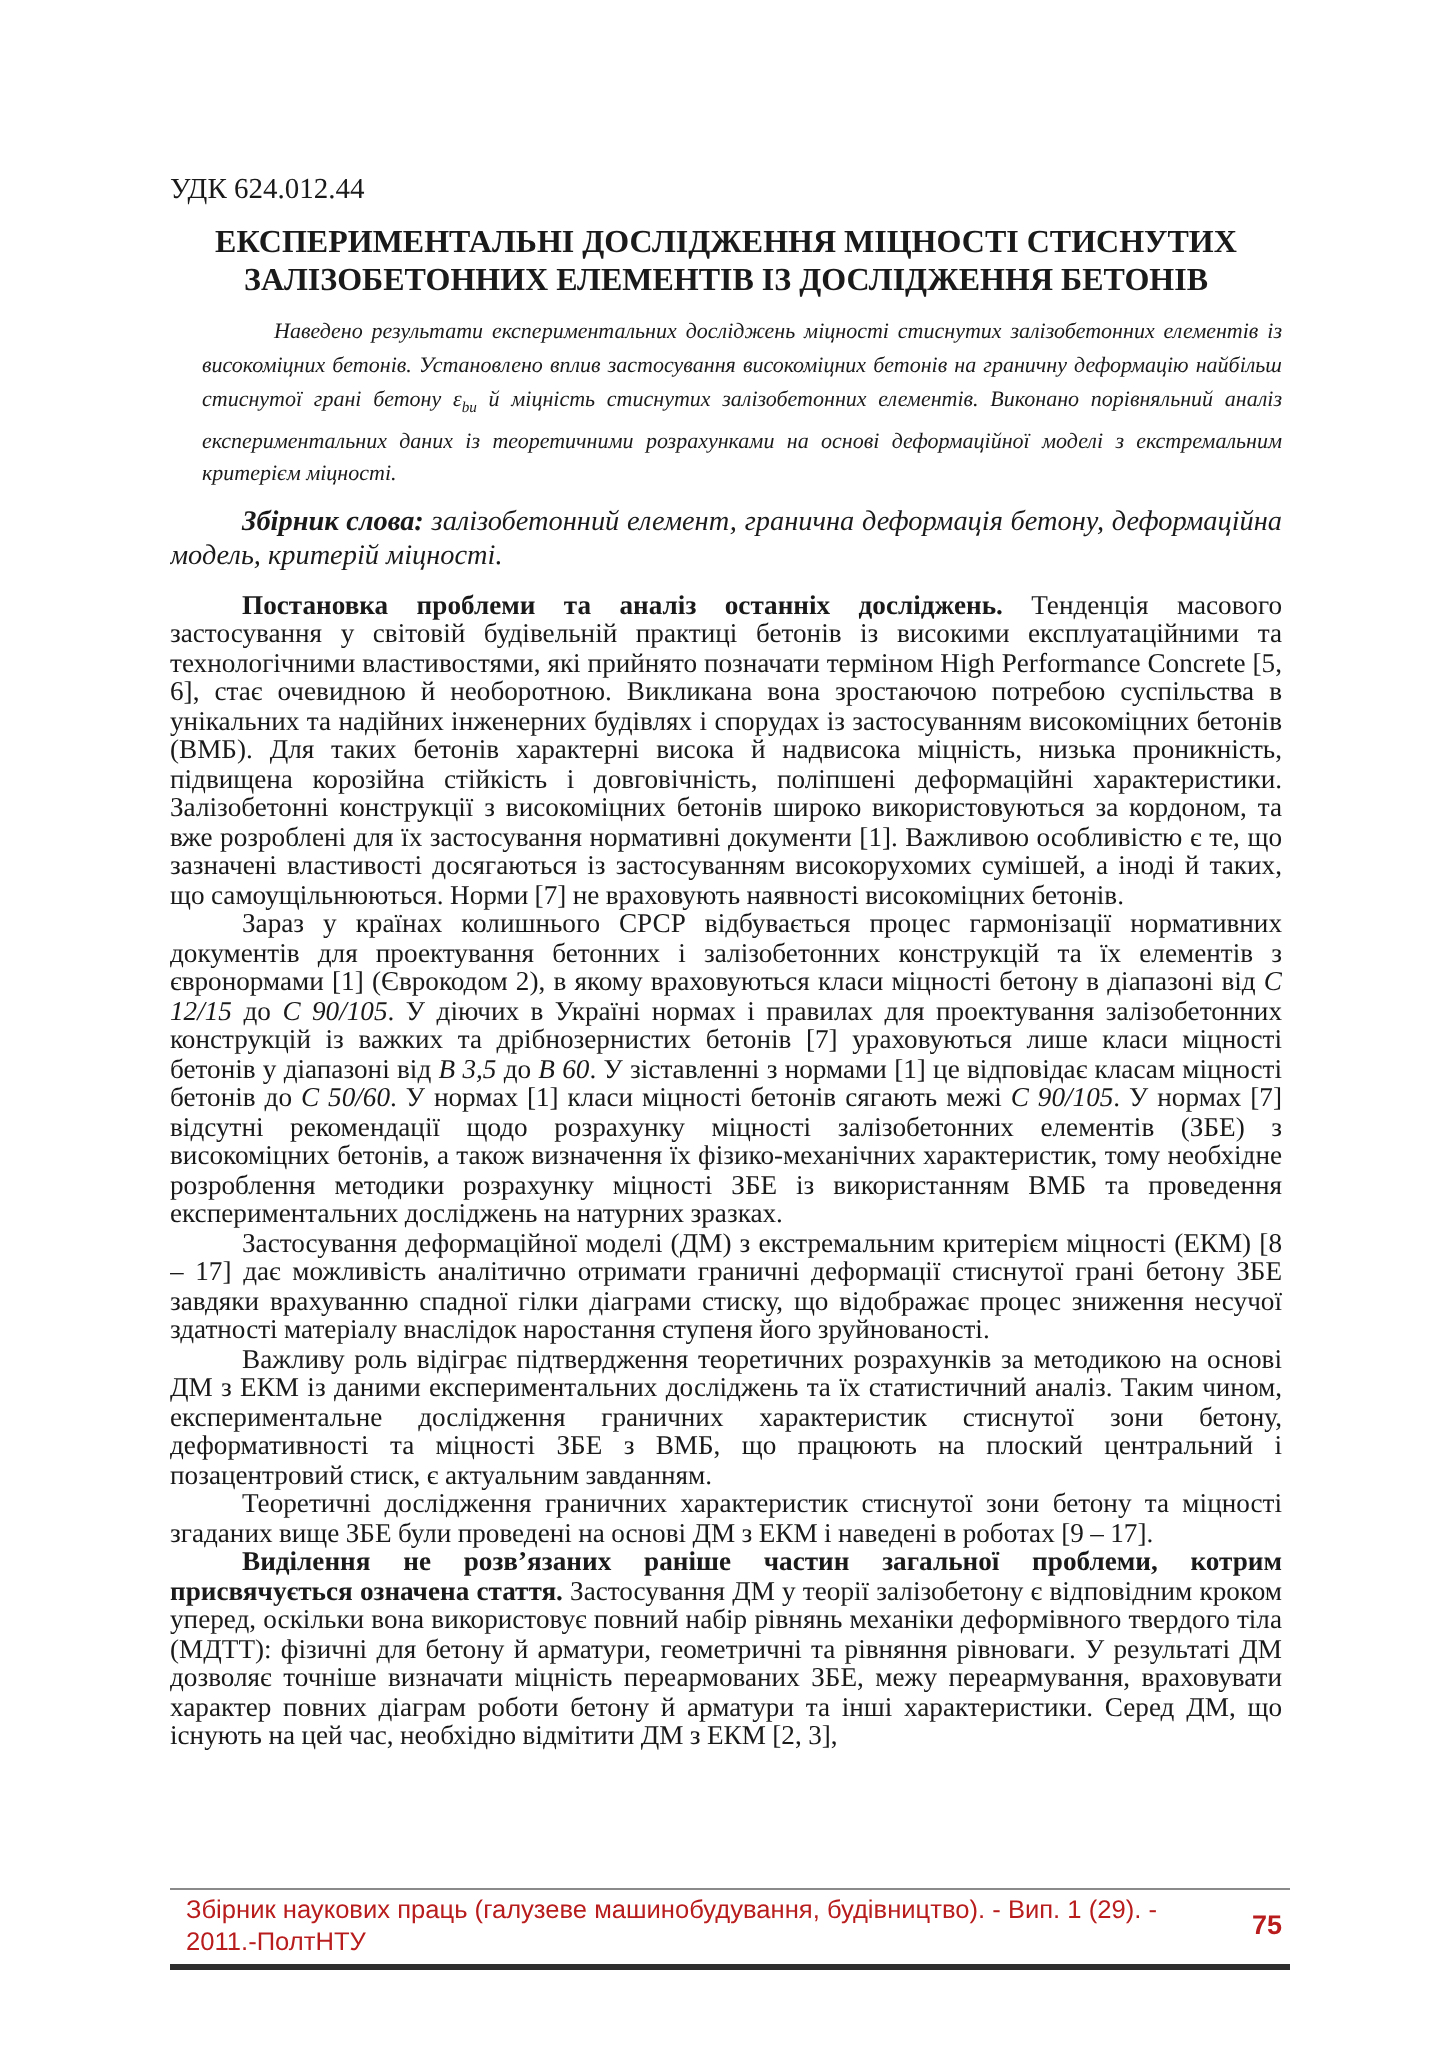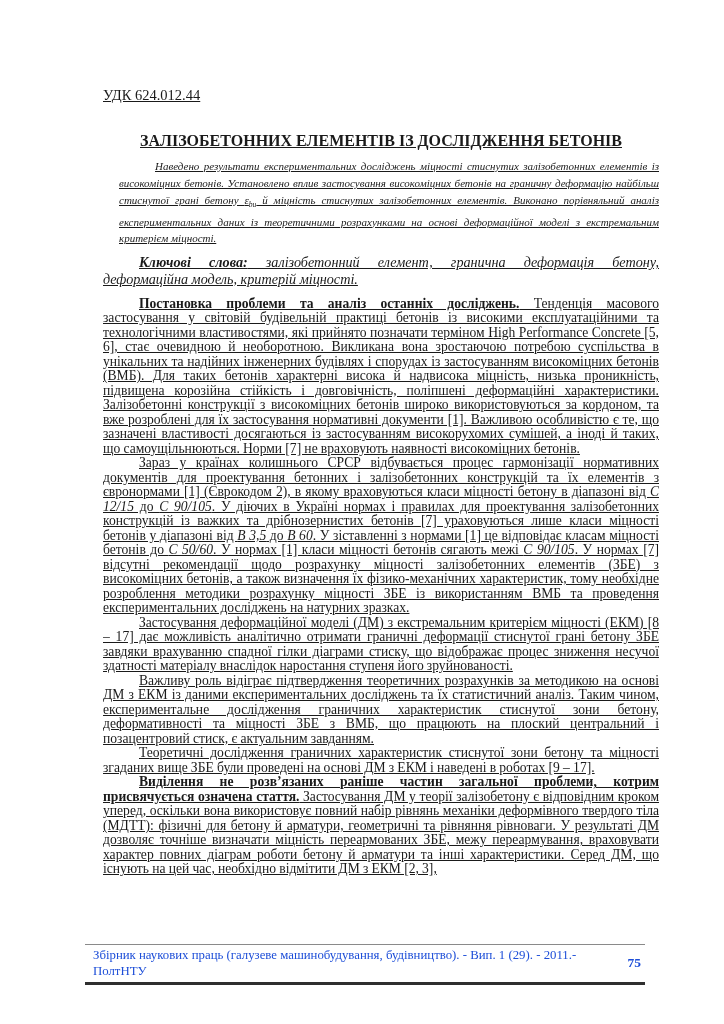--- a/index.html
+++ b/index.html
@@ -6,25 +6,24 @@
   body {
     width: 724px; height: 1024px;
     background: #ffffff;
     color: #1a1a1a;
     font-family: "Liberation Serif", serif;
     position: relative;
     overflow: hidden;
   }
   .content {
     position: absolute;
-    left: 103px; top: 86px;
+    left: 85px; top: 86px;
     width: 556px;
     bottom: 84px;
     overflow: hidden;
-    text-decoration: underline;
   }
   .udc {
     font-size: 14.5px; line-height: 18px;
     margin: 0 0 8px 0;
   }
   .author {
     font-size: 14.5px; line-height: 18px;
     font-weight: bold;
     margin: 0 0 8px 0;
   }
@@ -67,41 +66,41 @@
   .footer {
     position: absolute;
     left: 85px; right: 79px;
     top: 944px;
     border-top: 1px solid #8a8a8a;
     border-bottom: 3px solid #2e2e2e;
     padding: 2px 4px 3px 8px;
     display: flex;
     justify-content: space-between;
     align-items: center;
-    font-family: Liberation Serif, serif;
+    font-family: Liberation Sans, sans-serif;
     font-size: 12.8px;
     line-height: 16px;
-    color: #1d4ed8;
+    color: #b91c1c;
   }
   .footer .pageno { font-weight: bold; font-size: 13.5px; padding-left: 14px; }
 </style>
 </head>
 <body>
 
 <div class="content">
 
   <p class="udc">УДК 624.012.44</p>
 
 
 
-  <h1 class="title"><br><span>ЗАЛІЗОБЕТОННИХ ЕЛЕМЕНТІВ ІЗ ДОСЛІДЖЕННЯ БЕТОНІВ</span></h1>
+  <h1 class="title"><span>ЕКСПЕРИМЕНТАЛЬНІ ДОСЛІДЖЕННЯ МІЦНОСТІ СТИСНУТИХ</span><br><span>ЗАЛІЗОБЕТОННИХ ЕЛЕМЕНТІВ ІЗ ДОСЛІДЖЕННЯ БЕТОНІВ</span></h1>
 
   <p class="abstract"><span>Наведено результати експериментальних досліджень міцності стиснутих залізобетонних елементів із високоміцних бетонів. Установлено вплив застосування високоміцних бетонів на граничну деформацію найбільш стиснутої грані бетону </span><span><span>ε</span><sub>bu</sub></span><span> й міцність стиснутих залізобетонних елементів. Виконано порівняльний аналіз експериментальних даних із теоретичними розрахунками на основі деформаційної моделі з екстремальним критерієм міцності.</span></p>
 
-  <p class="keywords"><span class="kw-label">Ключові слова:</span><span> залізобетонний елемент, гранична деформація бетону, деформаційна модель, критерій міцності.</span></p>
+  <p class="keywords"><span class="kw-label">Збірник слова:</span><span> залізобетонний елемент, гранична деформація бетону, деформаційна модель, критерій міцності.</span></p>
 
   <div class="body-text">
 
     <p><b>Постановка проблеми та аналіз останніх досліджень.</b><span> Тенденція масового застосування у світовій будівельній практиці бетонів із високими експлуатаційними та технологічними властивостями, які прийнято позначати терміном High Performance Concrete [5, 6], стає очевидною й необоротною. Викликана вона зростаючою потребою суспільства в унікальних та надійних інженерних будівлях і спорудах із застосуванням високоміцних бетонів (ВМБ). Для таких бетонів характерні висока й надвисока міцність, низька проникність, підвищена корозійна стійкість і довговічність, поліпшені деформаційні характеристики. Залізобетонні конструкції з високоміцних бетонів широко використовуються за кордоном, та вже розроблені для їх застосування нормативні документи [1]. Важливою особливістю є те, що зазначені властивості досягаються із застосуванням високорухомих сумішей, а іноді й таких, що самоущільнюються. Норми [7] не враховують наявності високоміцних бетонів.</span></p>
 
     <p><span>Зараз у країнах колишнього СРСР відбувається процес гармонізації нормативних документів для проектування бетонних і залізобетонних конструкцій та їх елементів з євронормами [1] (Єврокодом 2), в якому враховуються класи міцності бетону в діапазоні від </span><i>С 12/15</i><span> до </span><i>С 90/105</i><span>. У діючих в Україні нормах і правилах для проектування залізобетонних конструкцій із важких та дрібнозернистих бетонів [7] ураховуються лише класи міцності бетонів у діапазоні від </span><i>В 3,5</i><span> до </span><i>В 60</i><span>. У зіставленні з нормами [1] це відповідає класам міцності бетонів до </span><i>С 50/60</i><span>. У нормах [1] класи міцності бетонів сягають межі </span><i>С 90/105</i><span>. У нормах [7] відсутні рекомендації щодо розрахунку міцності залізобетонних елементів (ЗБЕ) з високоміцних бетонів, а також визначення їх фізико-механічних характеристик, тому необхідне розроблення методики розрахунку міцності ЗБЕ із використанням ВМБ та проведення експериментальних досліджень на натурних зразках.</span></p>
 
     <p>Застосування деформаційної моделі (ДМ) з екстремальним критерієм міцності (ЕКМ) [8 – 17] дає можливість аналітично отримати граничні деформації стиснутої грані бетону ЗБЕ завдяки врахуванню спадної гілки діаграми стиску, що відображає процес зниження несучої здатності матеріалу внаслідок наростання ступеня його зруйнованості.</p>
 
     <p>Важливу роль відіграє підтвердження теоретичних розрахунків за методикою на основі ДМ з ЕКМ із даними експериментальних досліджень та їх статистичний аналіз. Таким чином, експериментальне дослідження граничних характеристик стиснутої зони бетону, деформативності та міцності ЗБЕ з ВМБ, що працюють на плоский центральний і позацентровий стиск, є актуальним завданням.</p>

